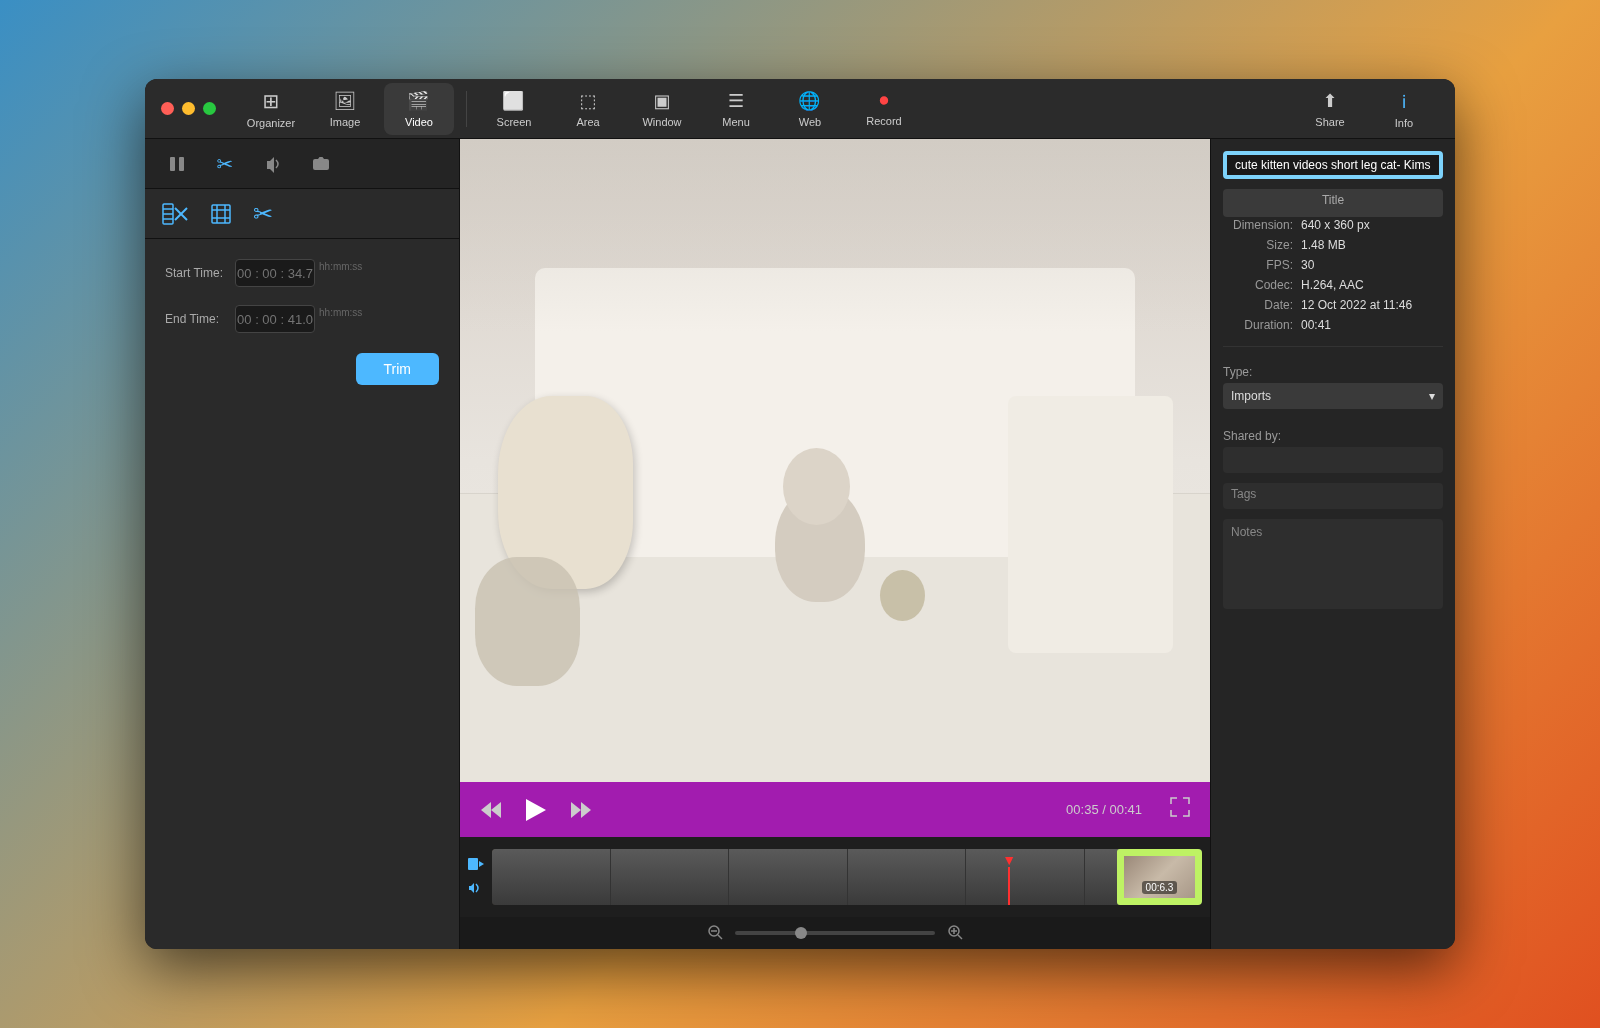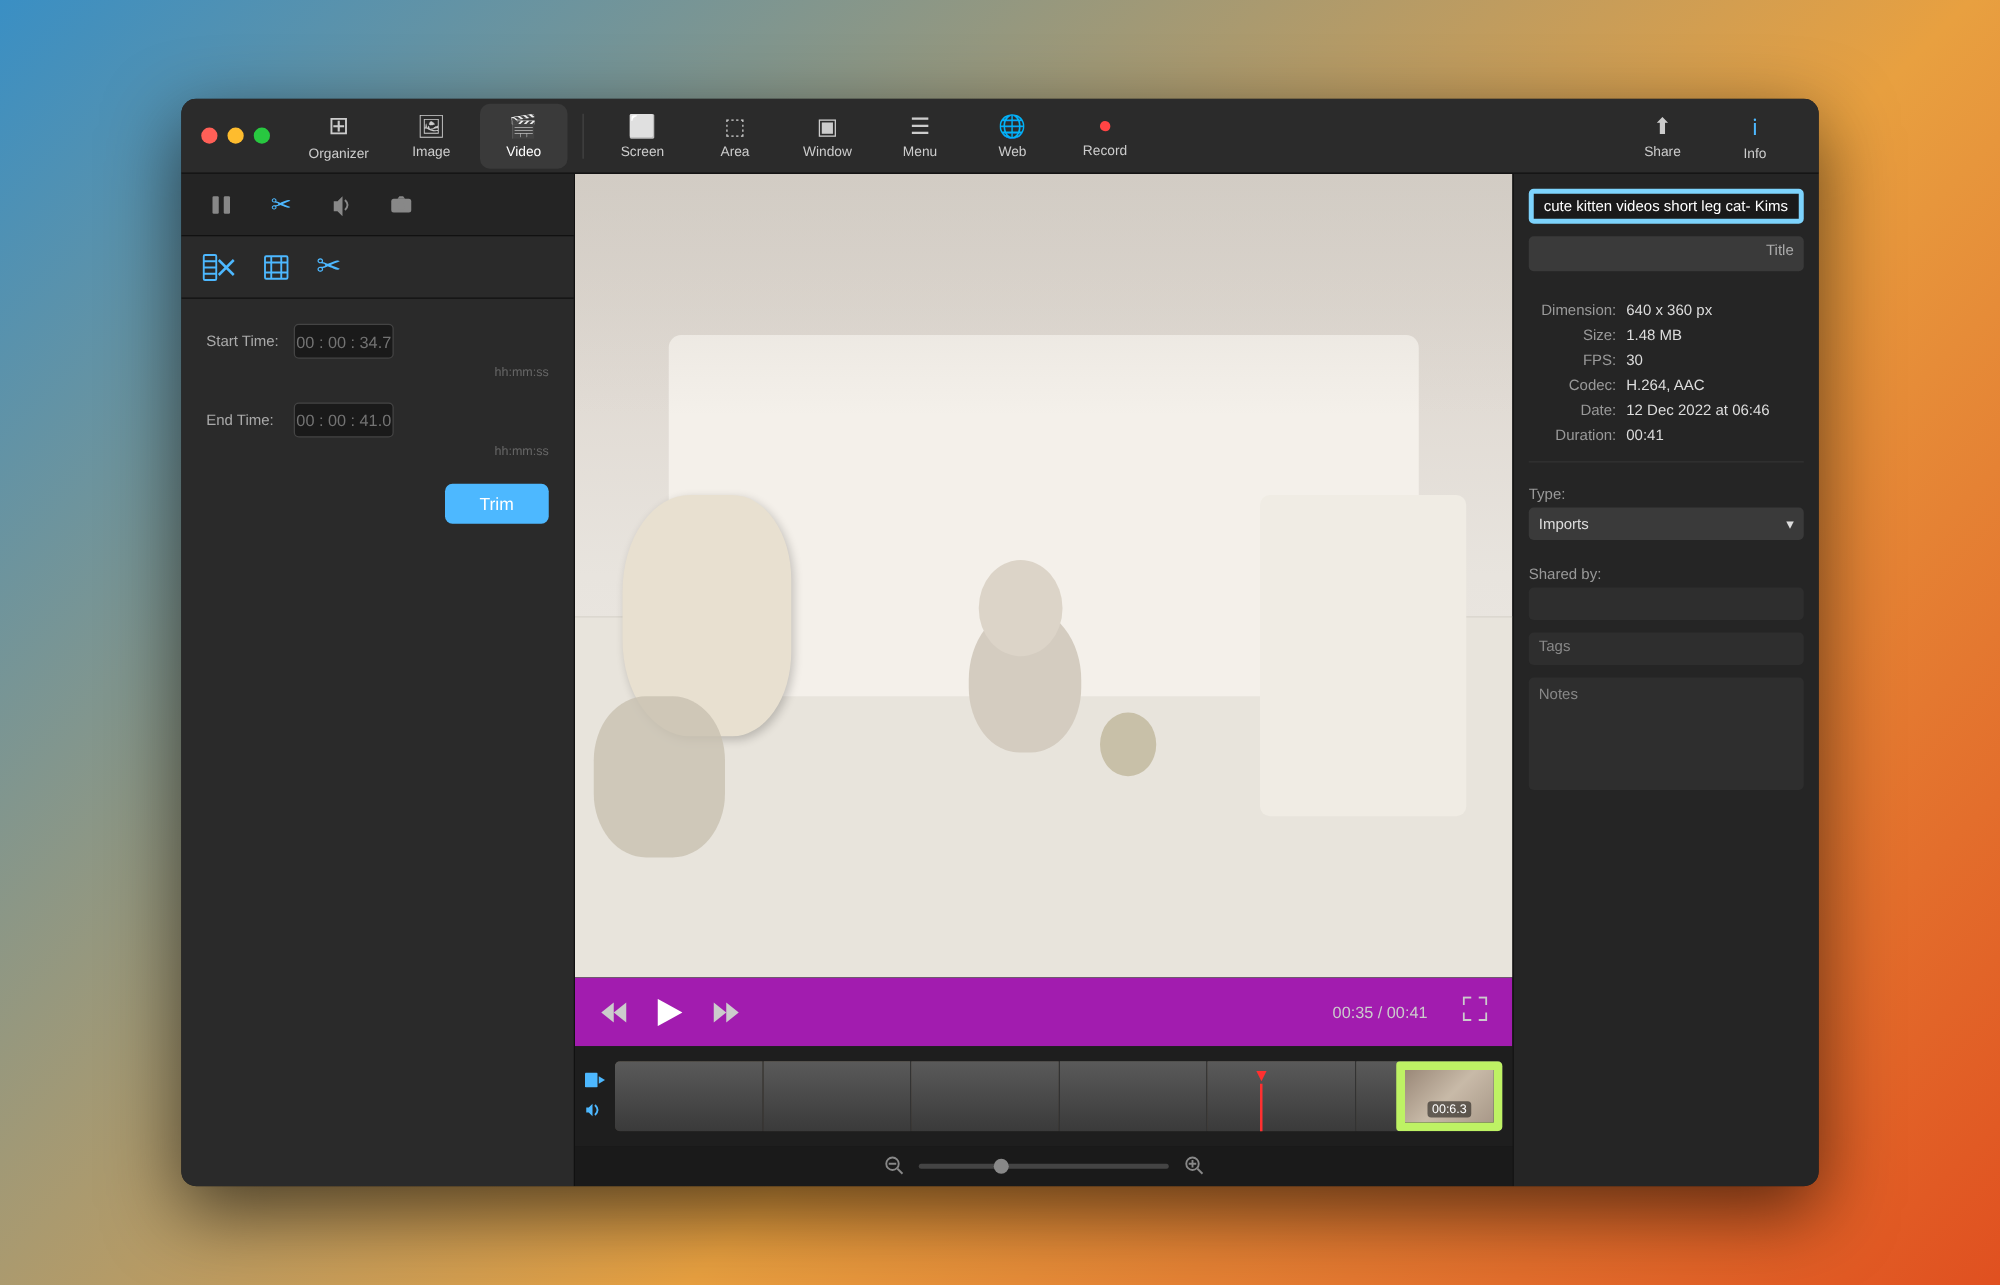--- a/index.html
+++ b/index.html
@@ -135,21 +135,21 @@
       font-size: 22px;
     }
     .time-section {
       padding: 20px 20px 0;
       display: flex;
       flex-direction: column;
       gap: 18px;
     }
     .time-row {
       display: flex;
-      flex-direction: column;
+      flex-direction: row;
       gap: 4px;
     }
     .time-label {
       color: #aaa;
       font-size: 12px;
     }
     .time-box {
       background: #1a1a1a;
       border: 1px solid #444;
       border-radius: 4px;
@@ -451,23 +451,23 @@
     }
     .meta-title-input::placeholder { color: #666; }
     .meta-title-bar {
       background: #3a3a3a;
       border: none;
       border-radius: 4px;
       color: #aaa;
       font-size: 12px;
       padding: 4px 8px;
       height: 28px;
-      margin-bottom: 24px;
+      margin-bottom: 1px;
       width: 100%;
-      text-align: right;
+      text-align: center;
     }
     .meta-row {
       display: flex;
       align-items: flex-start;
       margin-bottom: 6px;
       font-size: 12px;
     }
     .meta-key {
       color: #999;
       min-width: 70px;
@@ -781,21 +781,21 @@
       <div class="meta-row">
         <span class="meta-key">FPS:</span>
         <span class="meta-val">30</span>
       </div>
       <div class="meta-row">
         <span class="meta-key">Codec:</span>
         <span class="meta-val">H.264, AAC</span>
       </div>
       <div class="meta-row">
         <span class="meta-key">Date:</span>
-        <span class="meta-val">12 Dec 2022 at 06:46</span>
+        <span class="meta-val">12 Oct 2022 at 11:46</span>
       </div>
       <div class="meta-row">
         <span class="meta-key">Duration:</span>
         <span class="meta-val">00:41</span>
       </div>
       <div class="divider"></div>
       <div class="section-label">Type:</div>
       <div class="type-dropdown">
         <span>Imports</span>
         <span>▾</span>

